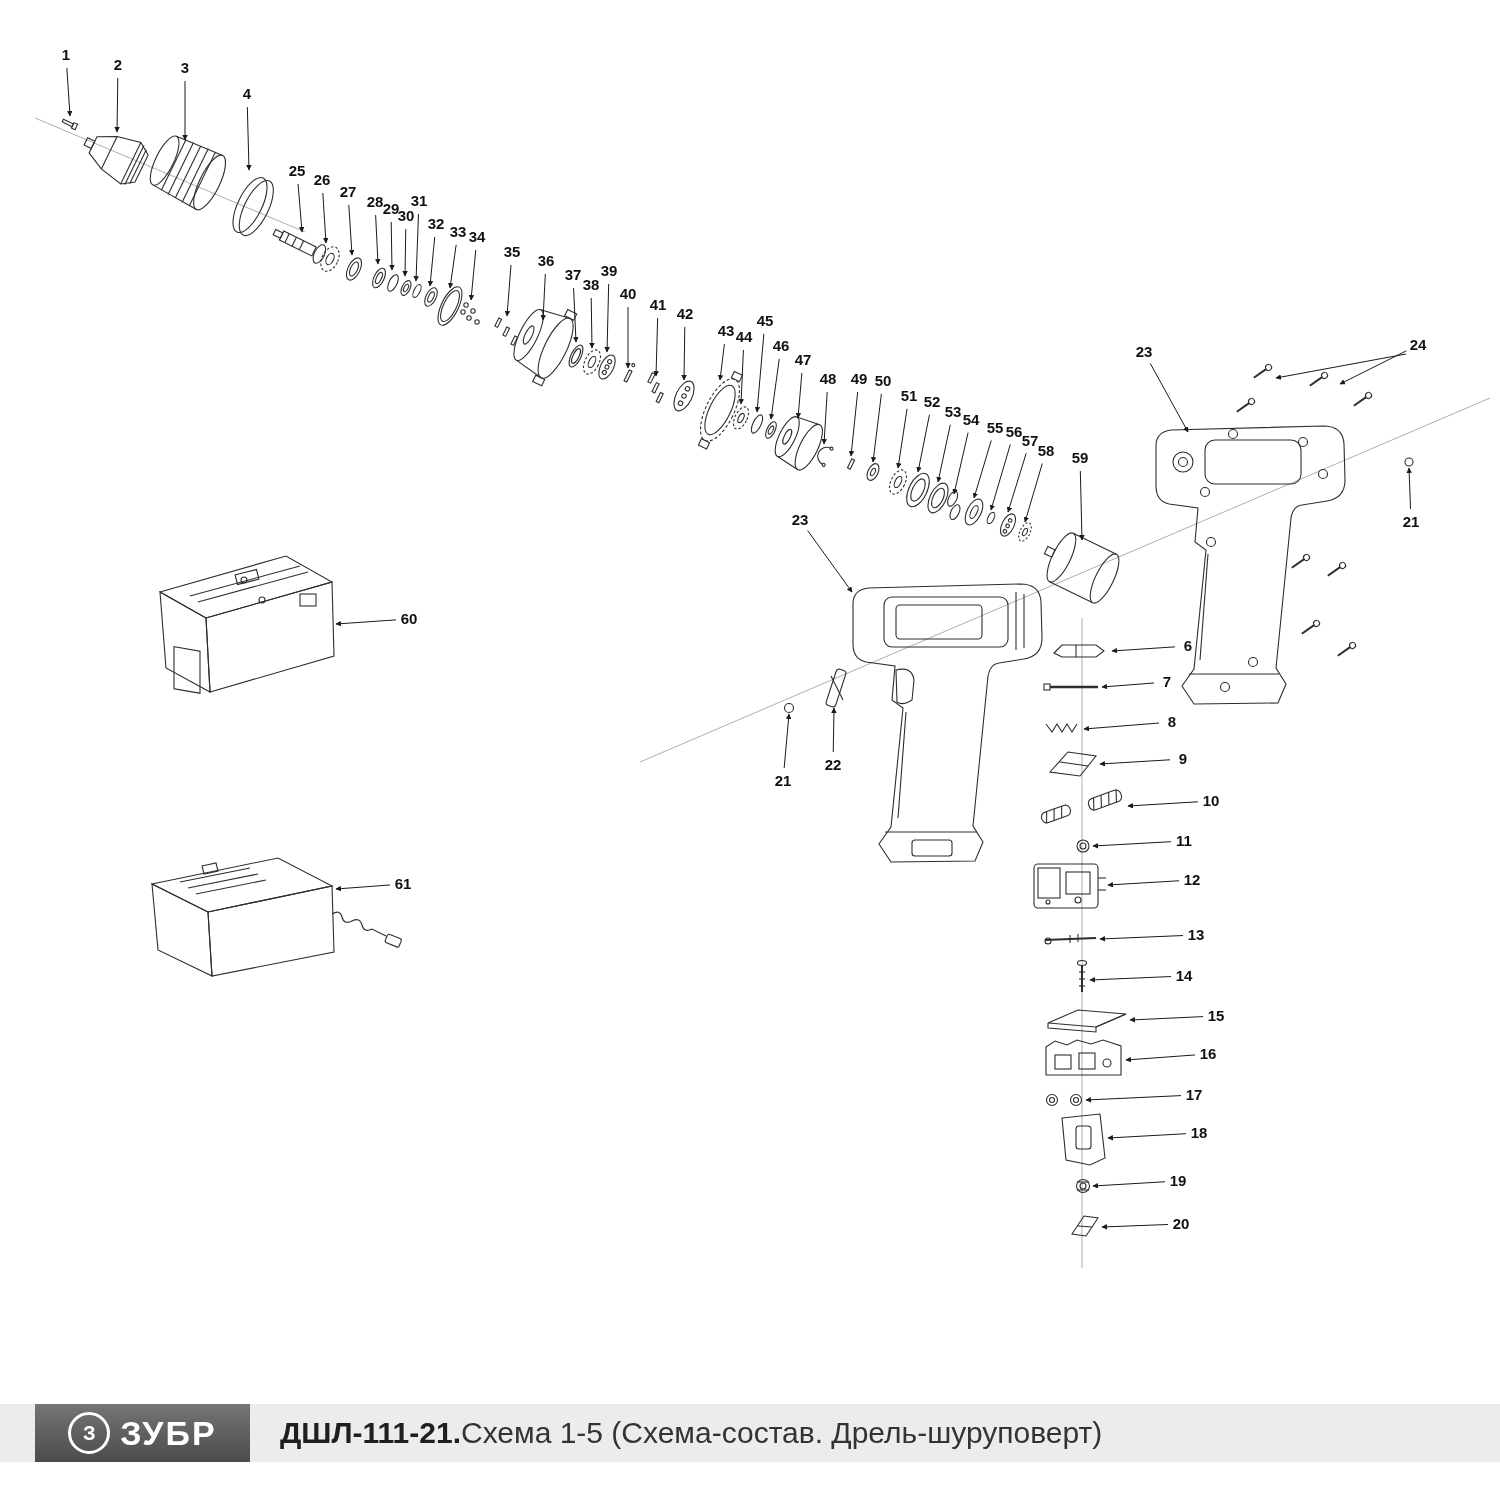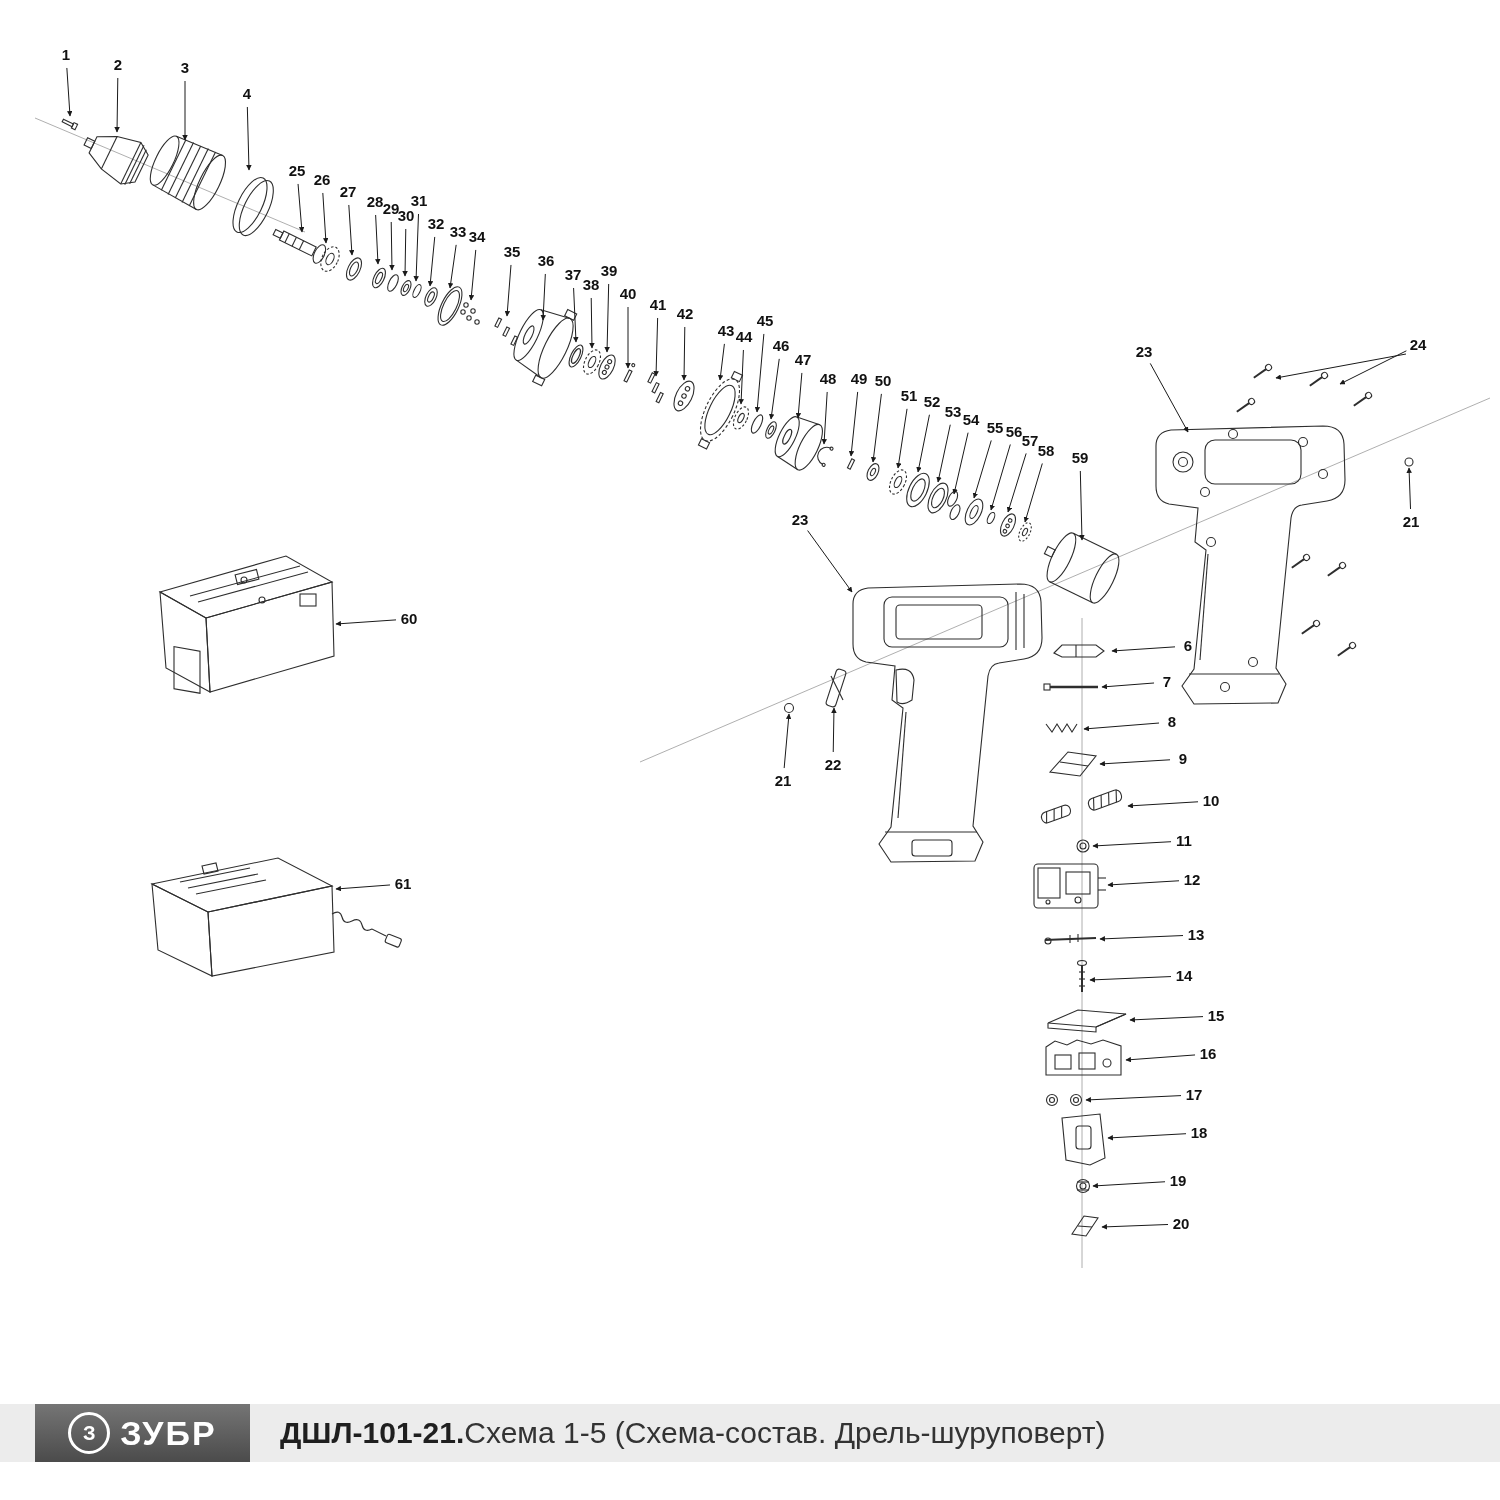--- a/index.html
+++ b/index.html
@@ -560,18 +560,18 @@
     </svg>
 
   <div class="footer">
     <div class="logo">
       <div class="logo-emblem">
         <span>З</span>
       </div>
       <div class="logo-text">ЗУБР</div>
     </div>
     <div class="title">
-      <span class="bold">ДШЛ-101-21.</span>
+      <span class="bold">ДШЛ-111-21.</span>
         <span> Схема 1-5 (Схема-состав. Дрель-шуруповерт)</span>
     </div>
   </div>
 
 </div>
 
 </body></html>

